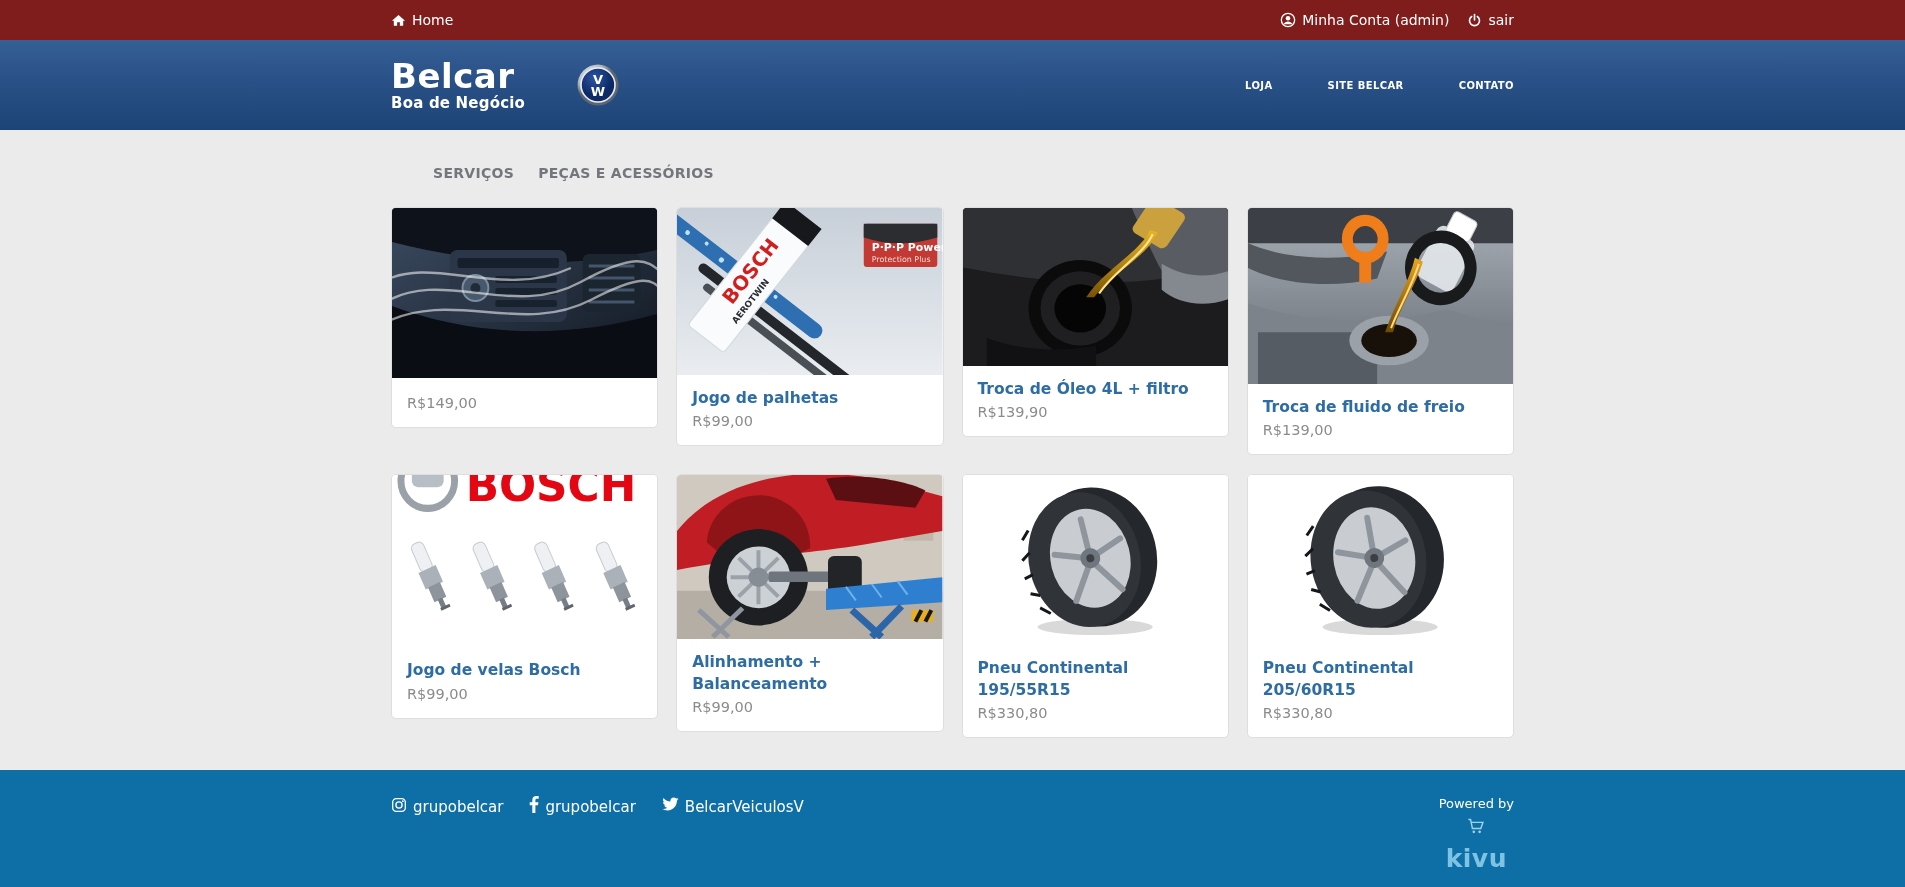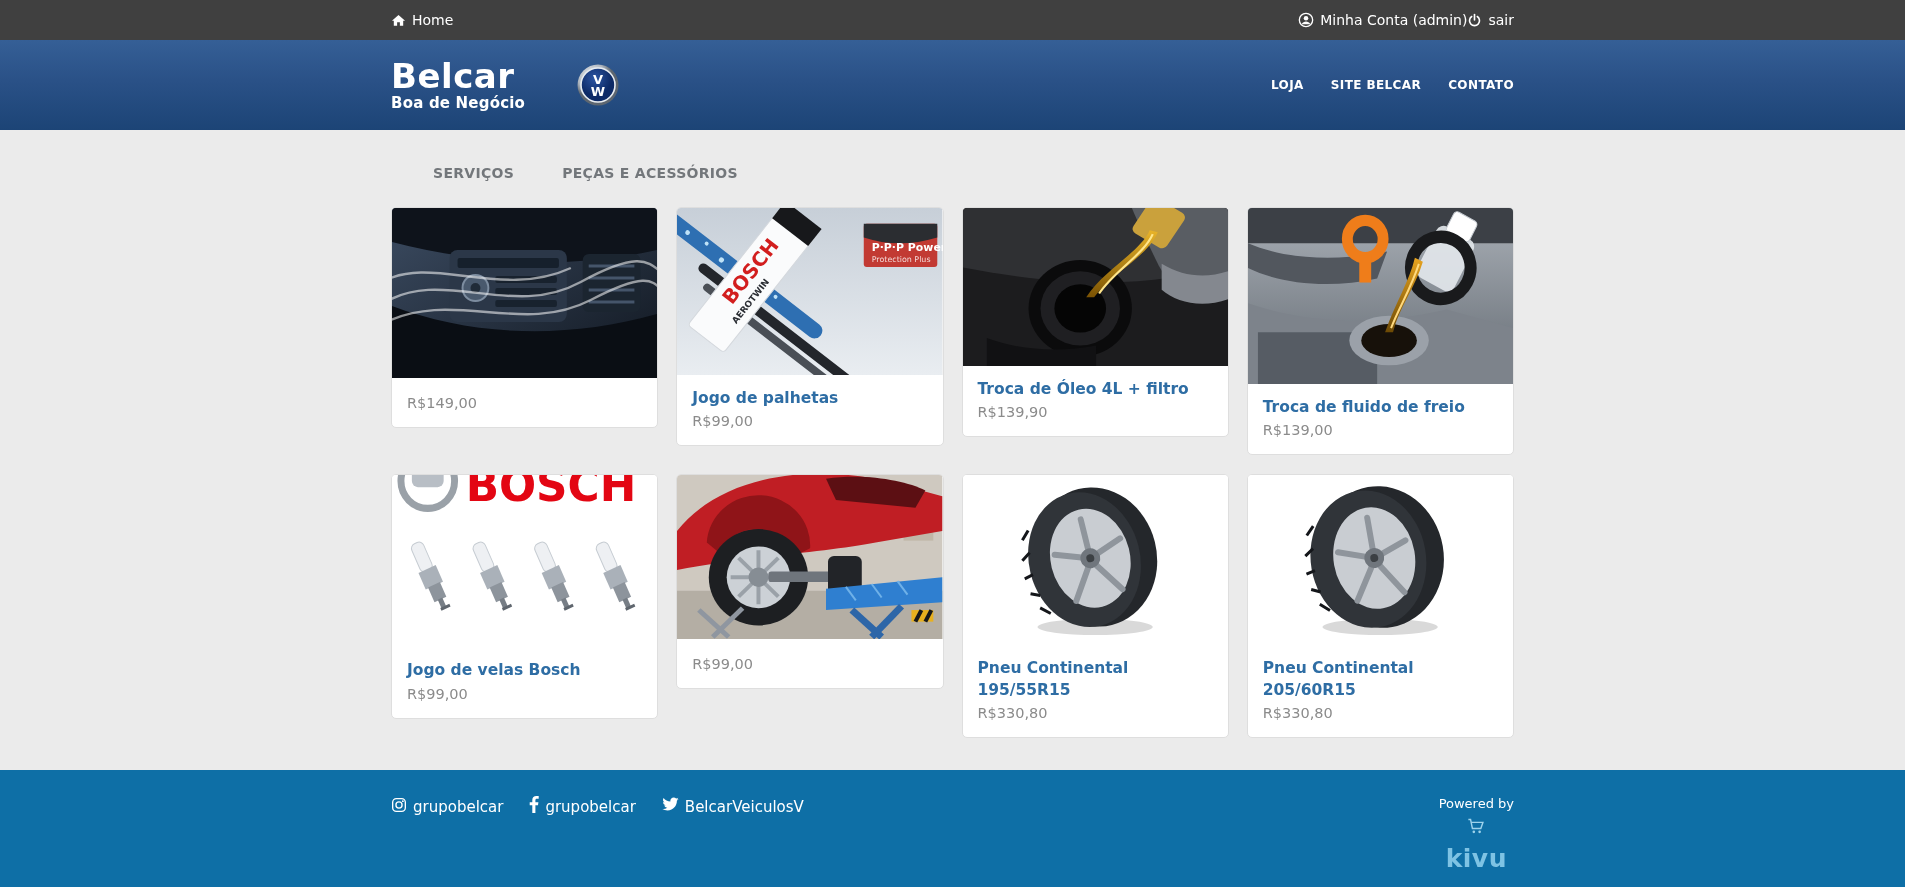--- a/index.html
+++ b/index.html
@@ -1,38 +1,38 @@
 <!DOCTYPE html>
 <html><head>
 <meta charset="utf-8">
 <style>
   * { margin:0; padding:0; box-sizing:border-box; }
   html,body { width:1905px; height:887px; overflow:hidden; }
   body { font-family:"DejaVu Sans","Liberation Sans",sans-serif; background:#ebebeb; }
   .container { width:1123px; margin:0 auto; }
 
   
-  .topbar { height:40px; background:#404040; color:#fff; font-size:14px; }
+  .topbar { height:40px; background:#7f1d1d; color:#fff; font-size:14px; }
   .topbar .container { display:flex; align-items:center; justify-content:space-between; height:100%; }
   .tb-link { display:inline-flex; align-items:center; gap:6px; color:#fff; text-decoration:none; cursor:pointer; }
-  .tb-right { display:flex; align-items:center; }
+  .tb-right { display:flex; align-items:center; gap:18px; }
   .tb-icon svg { display:block; }
 
   
   .header { height:90px; background:linear-gradient(180deg,#355f96 0%,#2a5187 45%,#1c4476 100%); }
   .header .container { display:flex; align-items:center; height:100%; }
   .brand { color:#fff; line-height:1; cursor:pointer; }
   .brand-name { font-size:34px; font-weight:bold; letter-spacing:.5px; }
   .brand-tag { font-size:15px; font-weight:bold; margin-top:3px; letter-spacing:.2px; }
   .vw-wrap { margin-left:52px; width:42px; height:42px; }
   .main-nav { margin-left:auto; display:flex; align-items:center; gap:27px; }
-  .main-nav a { color:#fff; font-size:12px; font-weight:bold; letter-spacing:.4px; text-decoration:none; cursor:pointer; }
+  .main-nav a { color:#fff; font-size:10px; font-weight:bold; letter-spacing:.4px; text-decoration:none; cursor:pointer;margin-left:28px; }
 
   
-  .tabs { padding:35px 0 0 42px; display:flex; gap:48px;align-items:flex-end; }
+  .tabs { padding:35px 0 0 42px; display:flex; gap:24px;align-items:flex-end; }
   .tab { color:#73777b; font-size:14px; font-weight:bold; letter-spacing:.3px; cursor:pointer; }
 
   
   .grid { margin-top:26px; display:grid; grid-template-columns:repeat(4,1fr); gap:19px 18px; align-items:start; }
   .card { background:#fff; border:1px solid #dedede; border-radius:5px; overflow:hidden; cursor:pointer; }
   .imgwrap { width:100%; overflow:hidden; background:#f4f4f4; }
   .imgwrap svg { width:100%; height:100%; display:block; }
   .card:nth-child(1) .imgwrap{height:170px} .card:nth-child(2) .imgwrap{height:167px}
   .card:nth-child(3) .imgwrap{height:158px} .card:nth-child(4) .imgwrap{height:176px}
   .card:nth-child(5) .imgwrap{height:172px} .card:nth-child(6) .imgwrap{height:164px}
@@ -359,20 +359,21 @@
               <line x1="240" y1="152" x2="246" y2="140"></line>
               <line x1="250" y1="152" x2="256" y2="140"></line>
             </g>
           <g stroke="#8f96a0" stroke-width="5">
               <line x1="22" y1="140" x2="52" y2="168"></line>
               <line x1="66" y1="138" x2="36" y2="168"></line>
             </g>
         </svg>
       </div>
       <div class="card-body">
+        <div class="card-title">Alinhamento + Balanceamento</div>
         <div class="card-price">R$99,00</div>
       </div>
     </div>
 
     <div class="card">
       <div class="imgwrap">
         <svg viewBox="0 0 267 170" preserveAspectRatio="none">
           <rect width="267" height="170" fill="#ffffff"></rect>
           <ellipse cx="133" cy="152" rx="58" ry="8" fill="rgba(0,0,0,.15)"></ellipse>
           <g transform="rotate(-14 133 82)">

